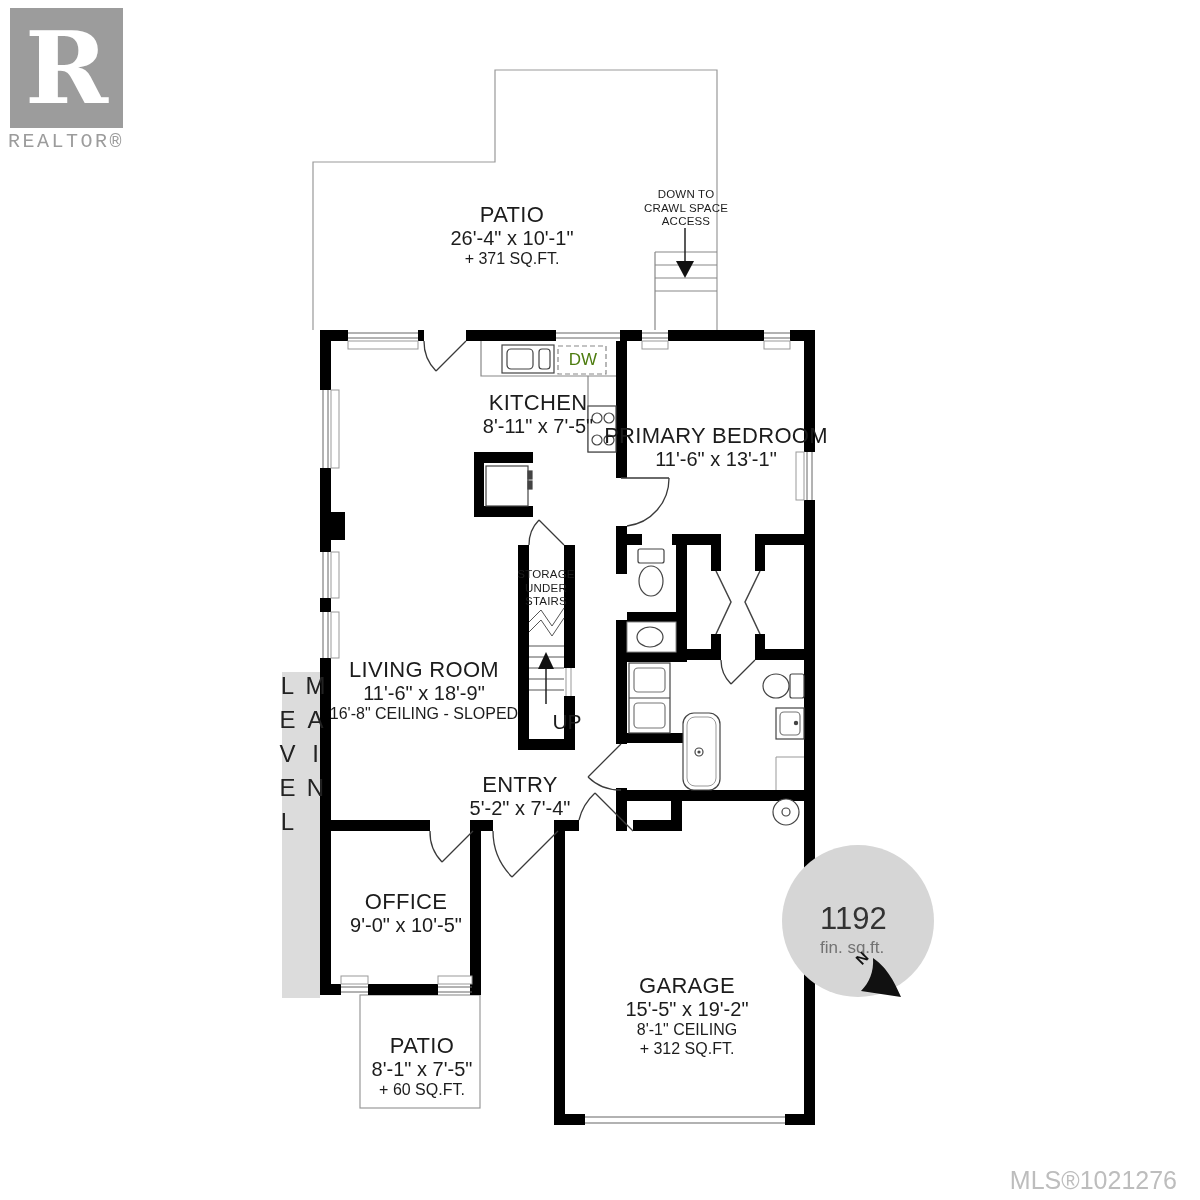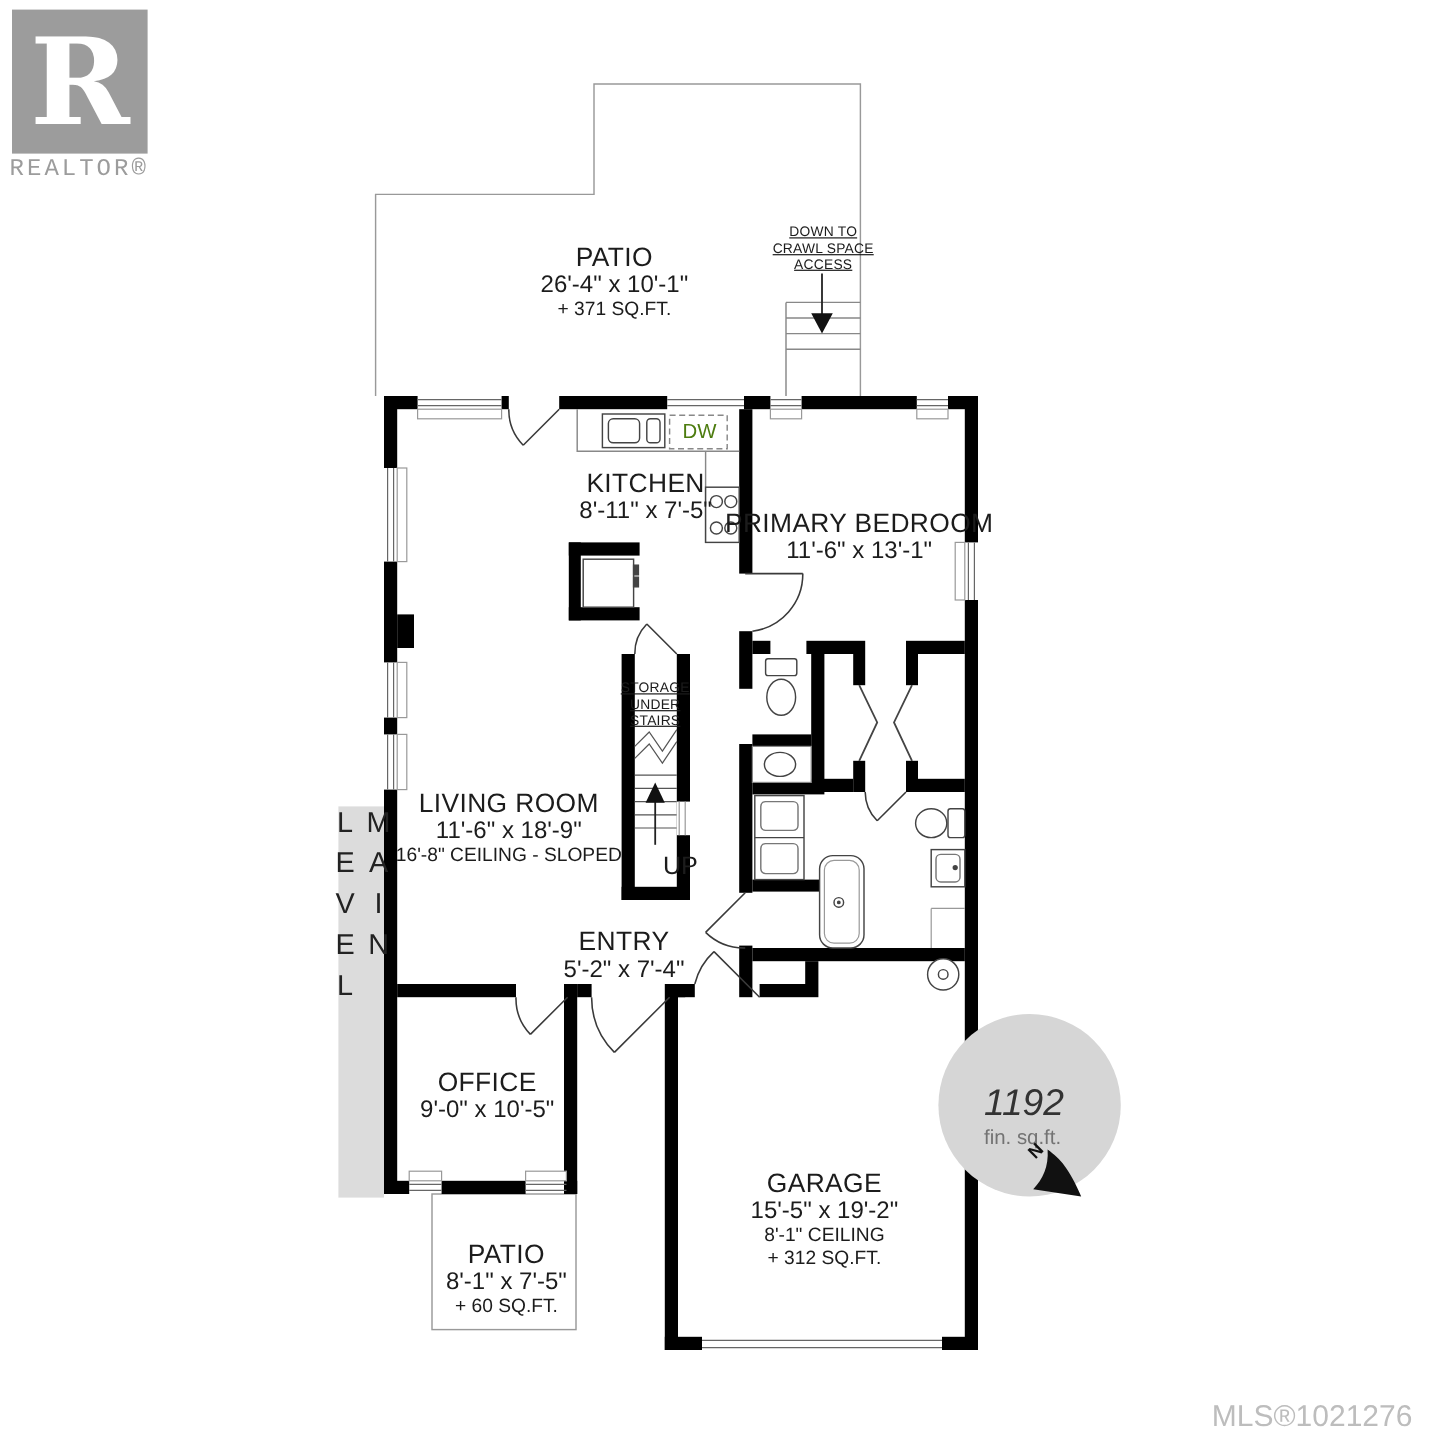--- a/index.html
+++ b/index.html
@@ -4,31 +4,31 @@
 <style>
   html,body{margin:0;padding:0;background:#fff;}
   .stage{position:relative;width:1200px;height:1200px;background:#ffffff;overflow:hidden;
          font-family:"Liberation Sans",sans-serif;color:#1c1c1c;}
   .plan-svg{position:absolute;left:0;top:0;}
   .lbl{position:absolute;transform:translate(-50%,-50%);text-align:center;white-space:nowrap;}
   .lbl.wrap{white-space:normal;}
   .room-name{font-size:22px;line-height:24px;letter-spacing:.3px;}
   .room-dims{font-size:20px;line-height:22px;}
   .room-sub{font-size:16px;line-height:19px;}
-  .small-label{font-size:11.5px;line-height:13.5px;letter-spacing:.2px;text-decoration:underline;}
+  .small-label{font-size:11.5px;line-height:13.5px;letter-spacing:.2px;}
   .up-label{font-size:21px;margin-left:20px;}
   .dw-label{font-size:17px;color:#4d7c0f;}
   .logo-box{position:absolute;left:10px;top:8px;width:113px;height:120px;background:#9c9c9c;
             display:flex;align-items:center;justify-content:center;}
   .logo-r{font-family:"DejaVu Serif",serif;font-weight:bold;font-size:100px;color:#ffffff;line-height:100px;}
   .logo-word{position:absolute;left:8px;top:130px;font-size:20px;letter-spacing:2.5px;color:#9c9c9c;font-family:Liberation Mono, monospace;}
   .main-level-strip{position:absolute;left:282px;top:672px;width:38px;height:326px;background:#dcdcdc;
                     display:flex;align-items:center;justify-content:center;}
   .main-level-text{writing-mode:vertical-rl;text-orientation:upright;font-size:24px;letter-spacing:7px;color:#222;}
-  .badge-area{position:absolute;left:820px;top:901px;font-size:31px;color:#333;font-style:italic;}
+  .badge-area{position:absolute;left:820px;top:901px;font-size:31px;color:#333;}
   .badge-unit{position:absolute;left:820px;top:938px;font-size:17px;color:#737373;}
   .compass-n{position:absolute;left:857px;top:950px;font-size:15px;font-weight:bold;color:#111;
              transform:rotate(135deg);}
   .mls{position:absolute;right:23px;top:1166px;font-size:25px;color:#bdbdbd;}
 </style>
 </head>
 <body>
 
 <div class="stage">
 

